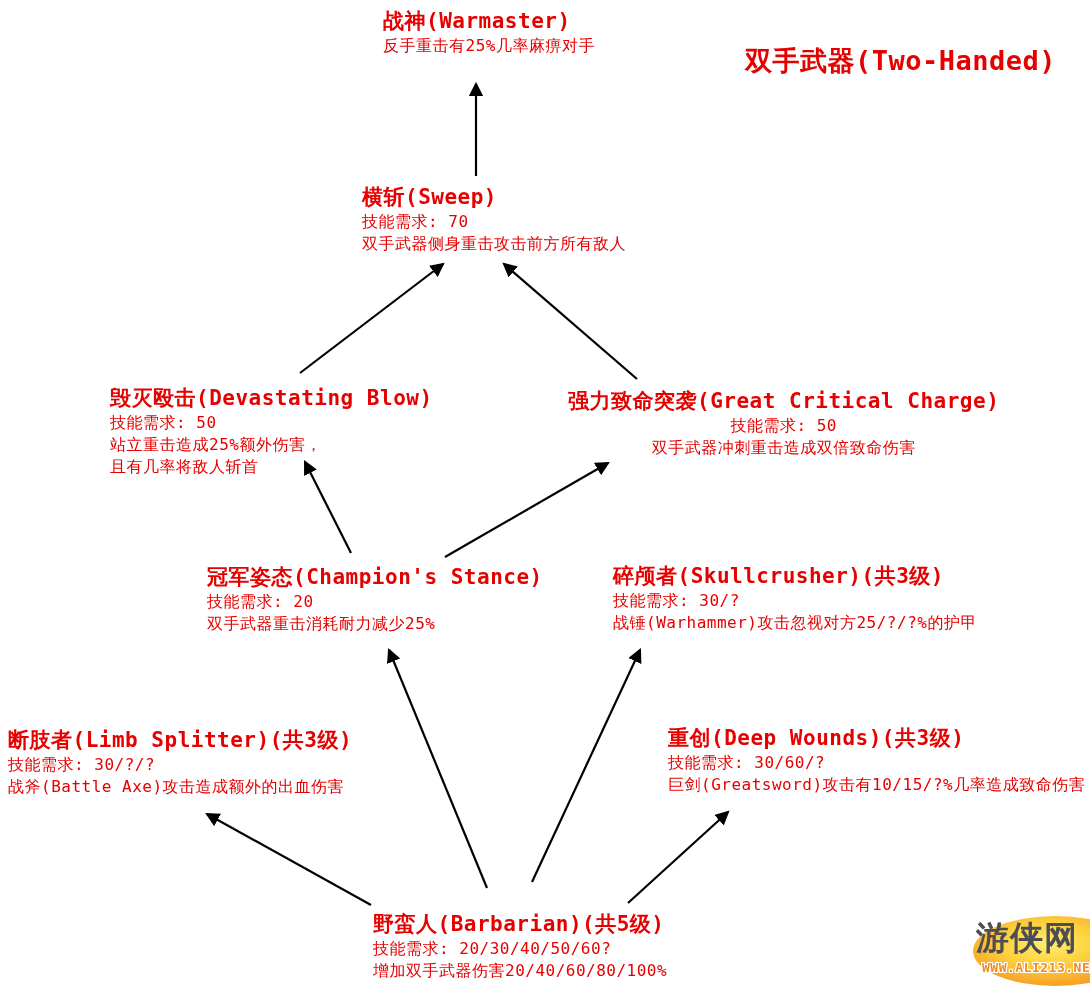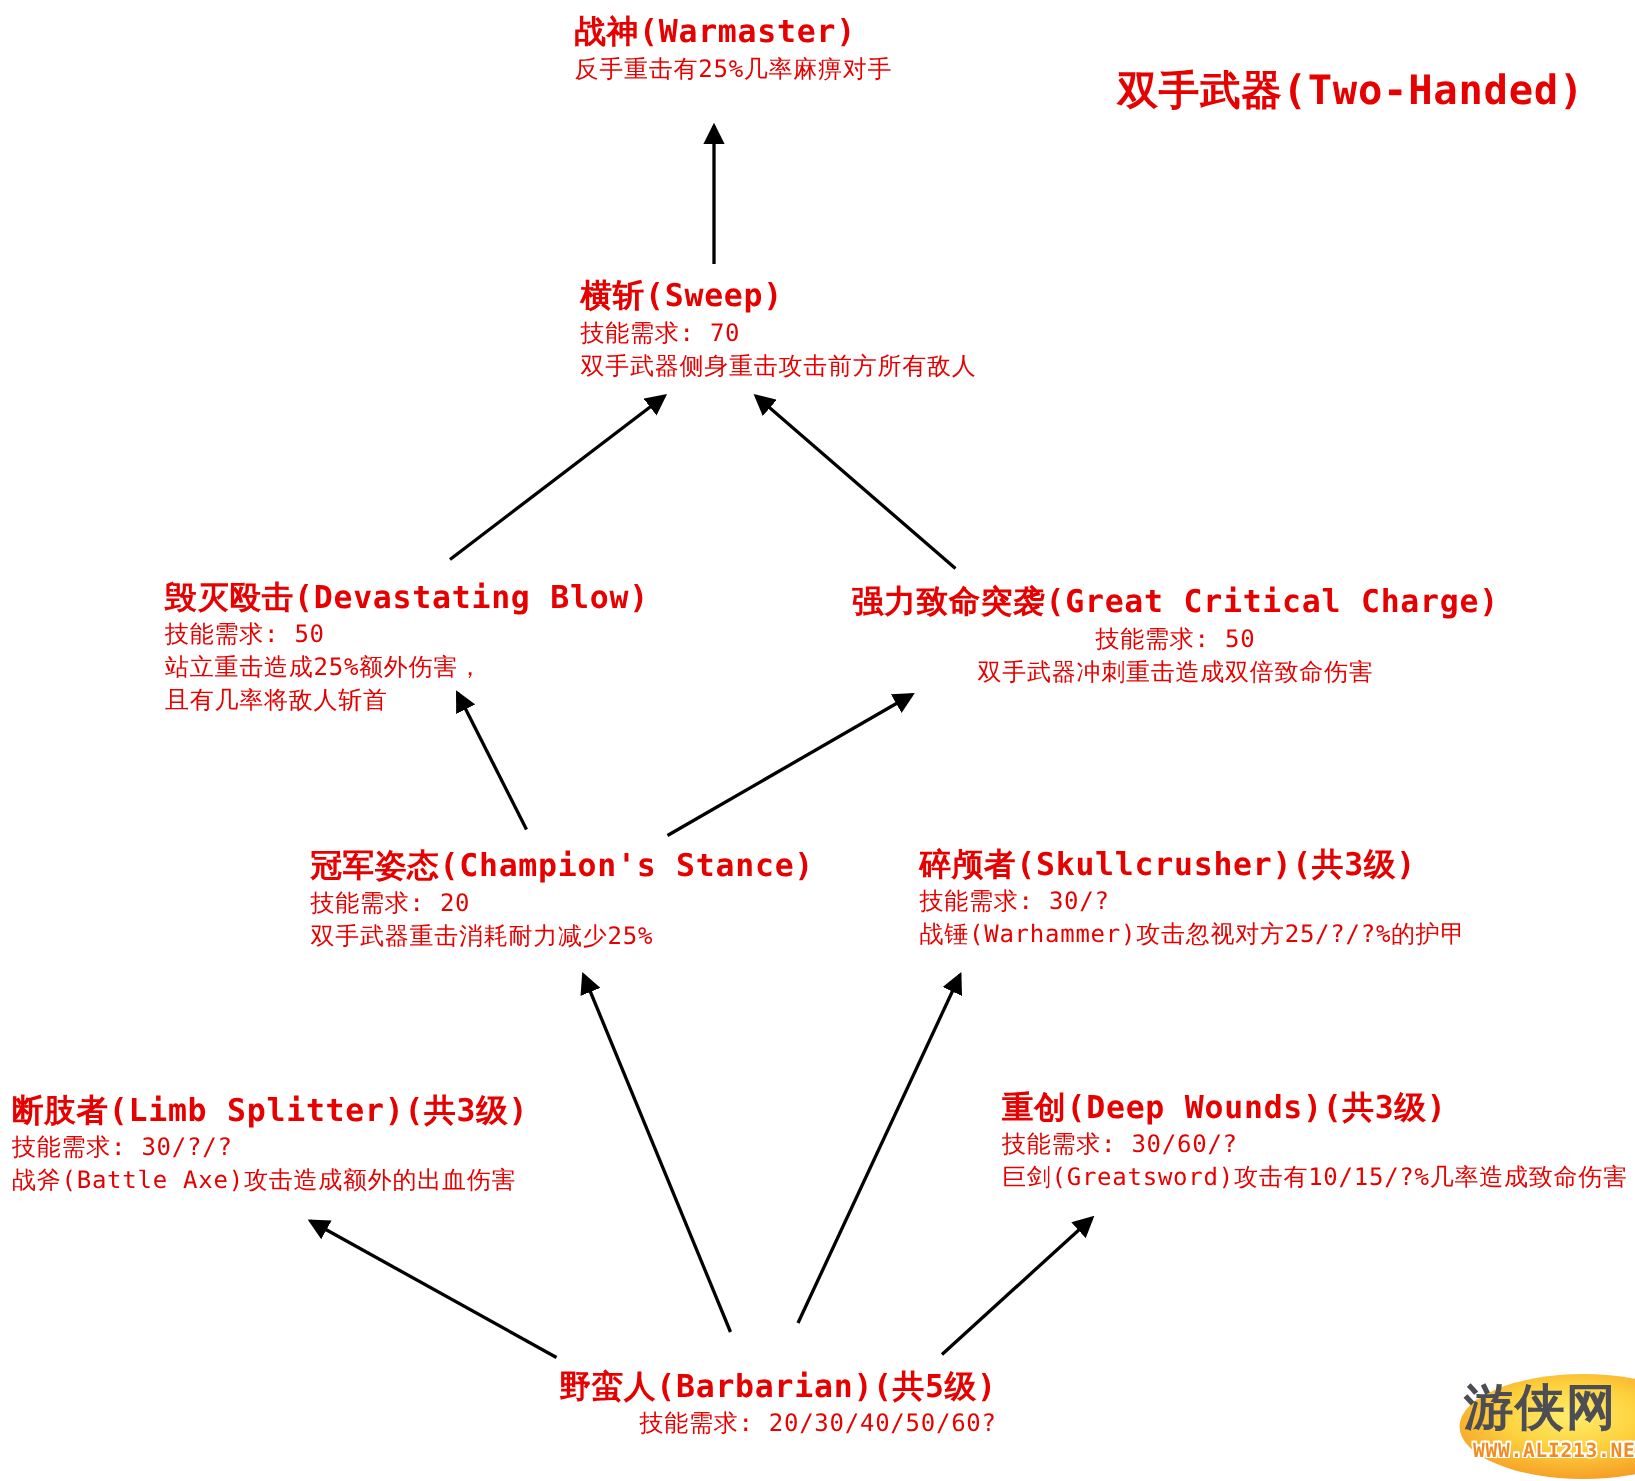--- a/index.html
+++ b/index.html
@@ -118,21 +118,21 @@
       <line x1="532" y1="882" x2="640" y2="650" stroke="#000000" stroke-width="2.2" marker-end="url(#ah)"></line>
       <line x1="371" y1="905" x2="207" y2="814" stroke="#000000" stroke-width="2.2" marker-end="url(#ah)"></line>
       <line x1="628" y1="903" x2="728" y2="812" stroke="#000000" stroke-width="2.2" marker-end="url(#ah)"></line>
     </svg>
 
   <div id="nodes">
       <div class="node" style="left: 383px; top: 8px; color: rgb(230, 0, 0);">
       <div class="node-title">战神(Warmaster)</div>
         <div class="node-line">反手重击有25%几率麻痹对手</div>
       </div>
-      <div class="node" style="left: 362px; top: 184px; color: rgb(230, 0, 0); margin-left: 25px;">
+      <div class="node" style="left: 362px; top: 184px; color: rgb(230, 0, 0);">
       <div class="node-title">横斩(Sweep)</div>
     <div class="node-line">技能需求: 70</div>
         <div class="node-line">双手武器侧身重击攻击前方所有敌人</div>
       </div>
       <div class="node" style="left: 110px; top: 385px; color: rgb(230, 0, 0);">
       <div class="node-title">毁灭殴击(Devastating Blow)</div>
     <div class="node-line">技能需求: 50</div>
         <div class="node-line">站立重击造成25%额外伤害，</div>
         <div class="node-line">且有几率将敌人斩首</div>
       </div>
@@ -154,23 +154,24 @@
       <div class="node" style="left: 8px; top: 727px; color: rgb(230, 0, 0);">
       <div class="node-title">断肢者(Limb Splitter)(共3级)</div>
     <div class="node-line">技能需求: 30/?/?</div>
         <div class="node-line">战斧(Battle Axe)攻击造成额外的出血伤害</div>
       </div>
       <div class="node" style="left: 668px; top: 725px; color: rgb(230, 0, 0);">
       <div class="node-title">重创(Deep Wounds)(共3级)</div>
     <div class="node-line">技能需求: 30/60/?</div>
         <div class="node-line">巨剑(Greatsword)攻击有10/15/?%几率造成致命伤害</div>
       </div>
-      <div class="node" style="left: 373px; top: 911px; color: rgb(230, 0, 0); text-align: right;">
+      <div class="node" style="left: 373px; top: 911px; color: rgb(230, 0, 0);">
       <div class="node-title">野蛮人(Barbarian)(共5级)</div>
     <div class="node-line">技能需求: 20/30/40/50/60?</div>
+        <div class="node-line">增加双手武器伤害20/40/60/80/100%</div>
       </div>
     </div>
 
   <div class="tree-header">
     <div class="header-title">双手武器(Two-Handed)</div>
   </div>
 
   <div class="watermark">
     <div class="wm-ellipse"></div>
     <div class="wm-logo-text">游侠网</div>

